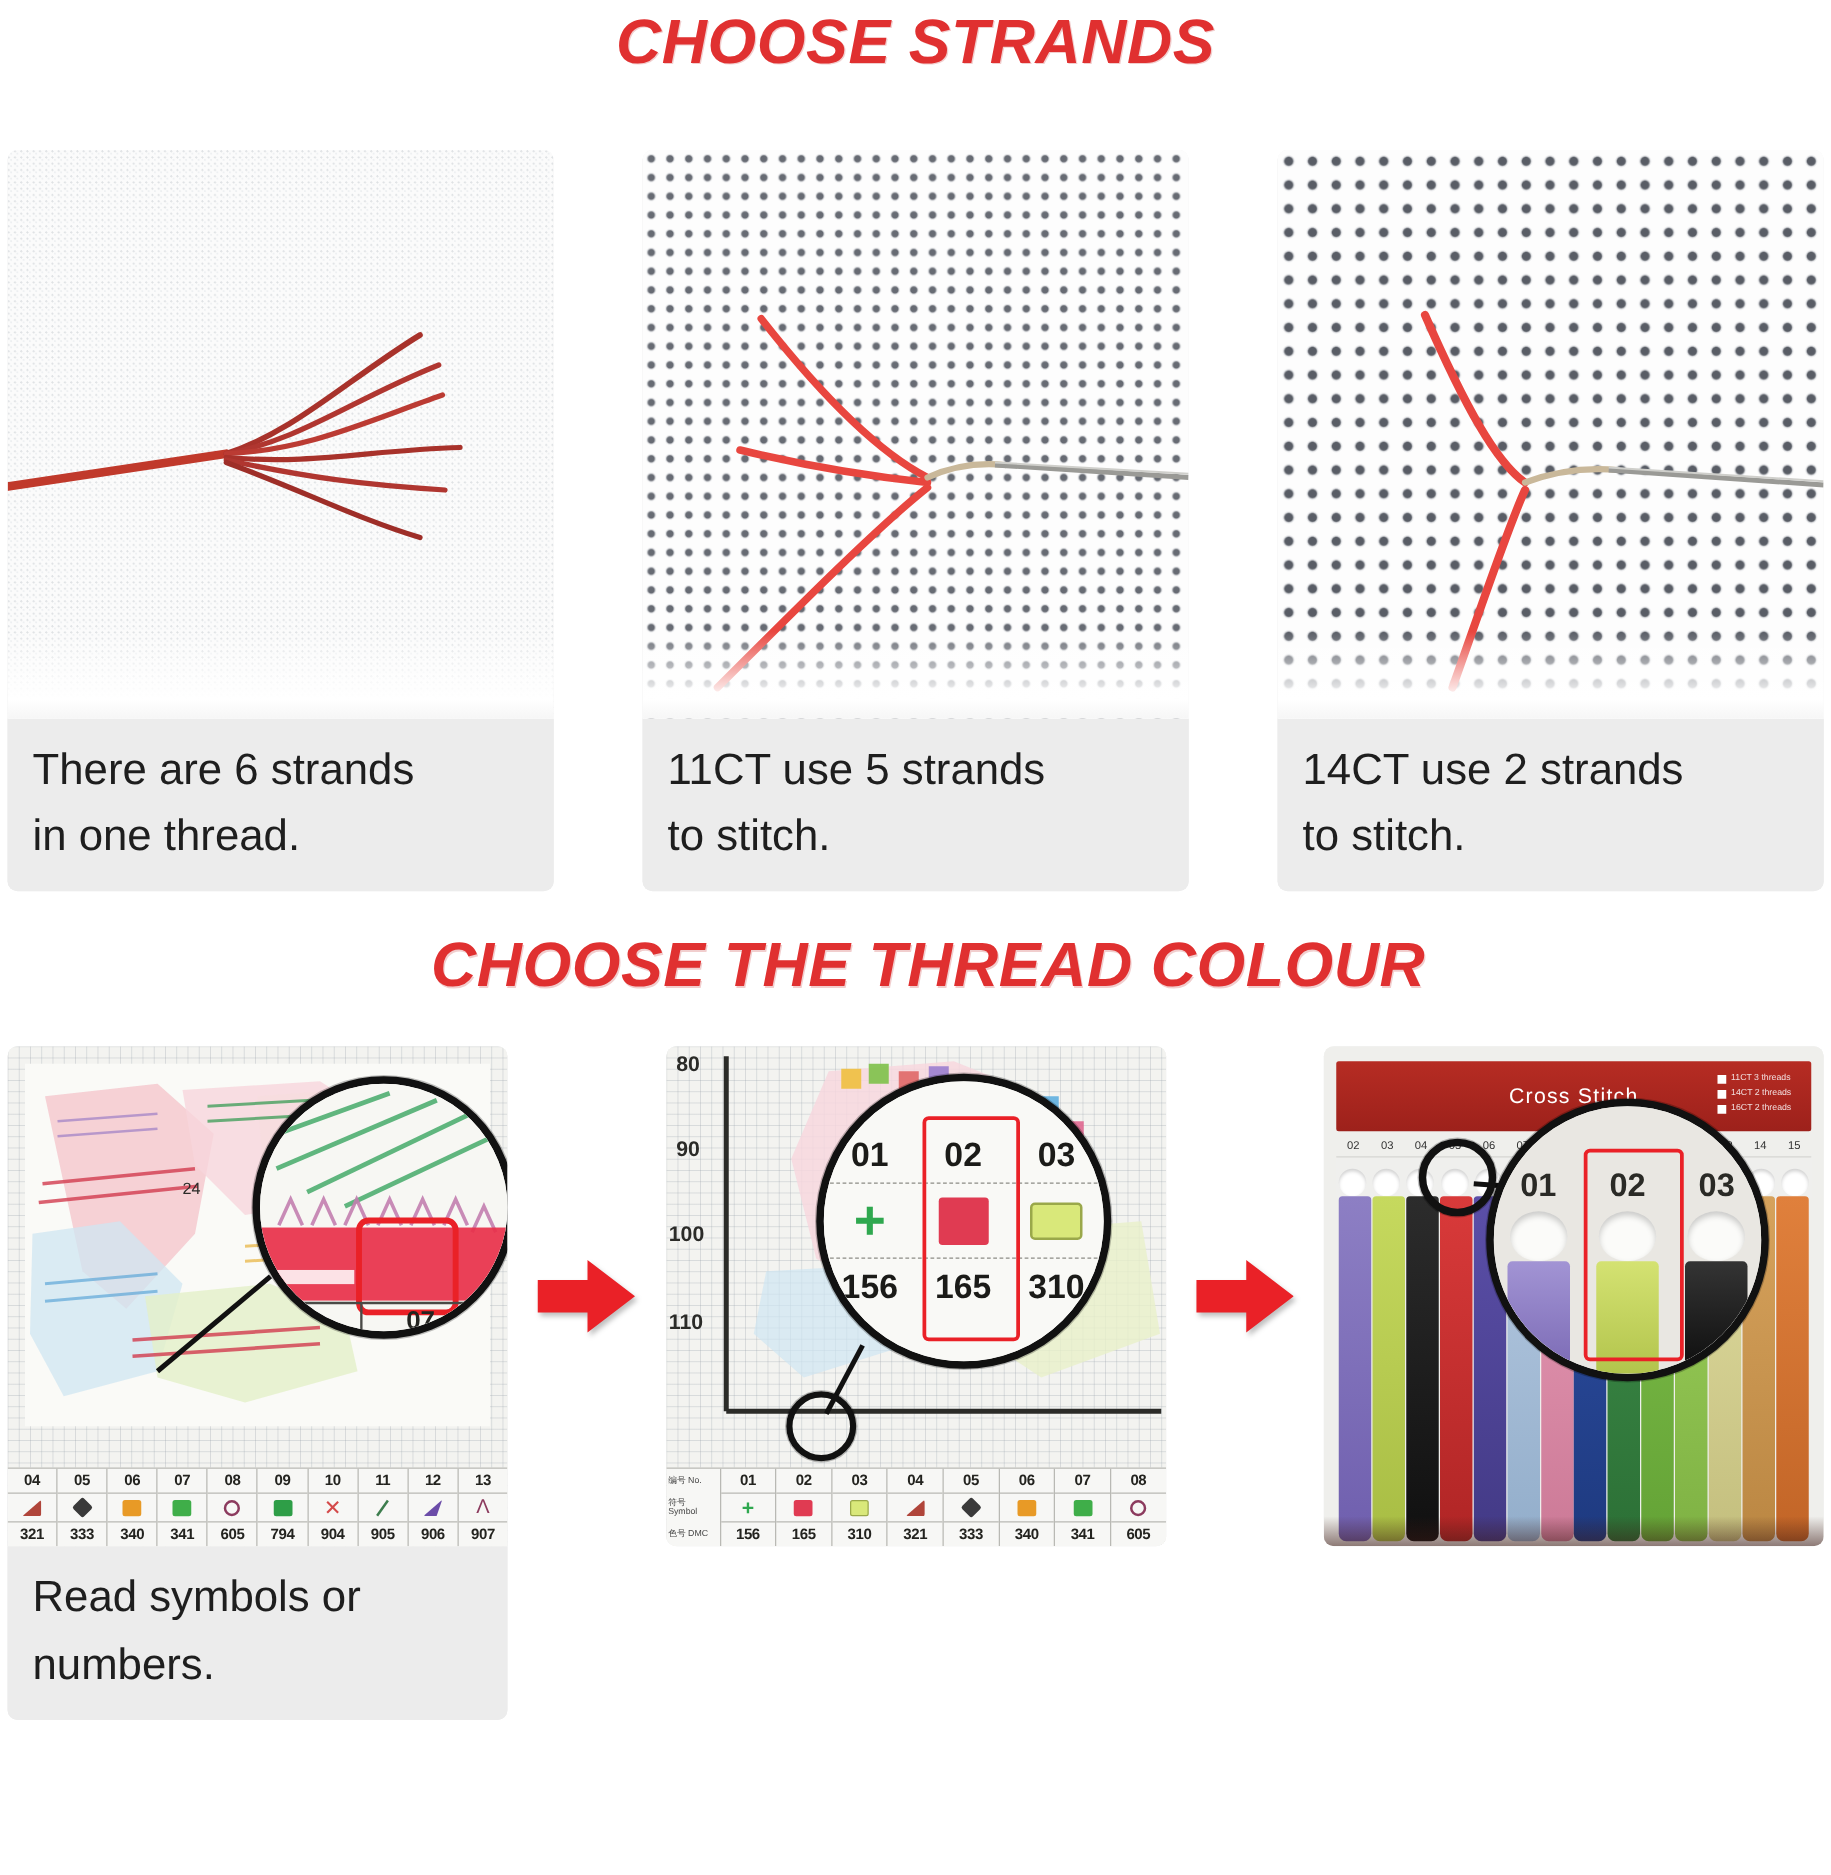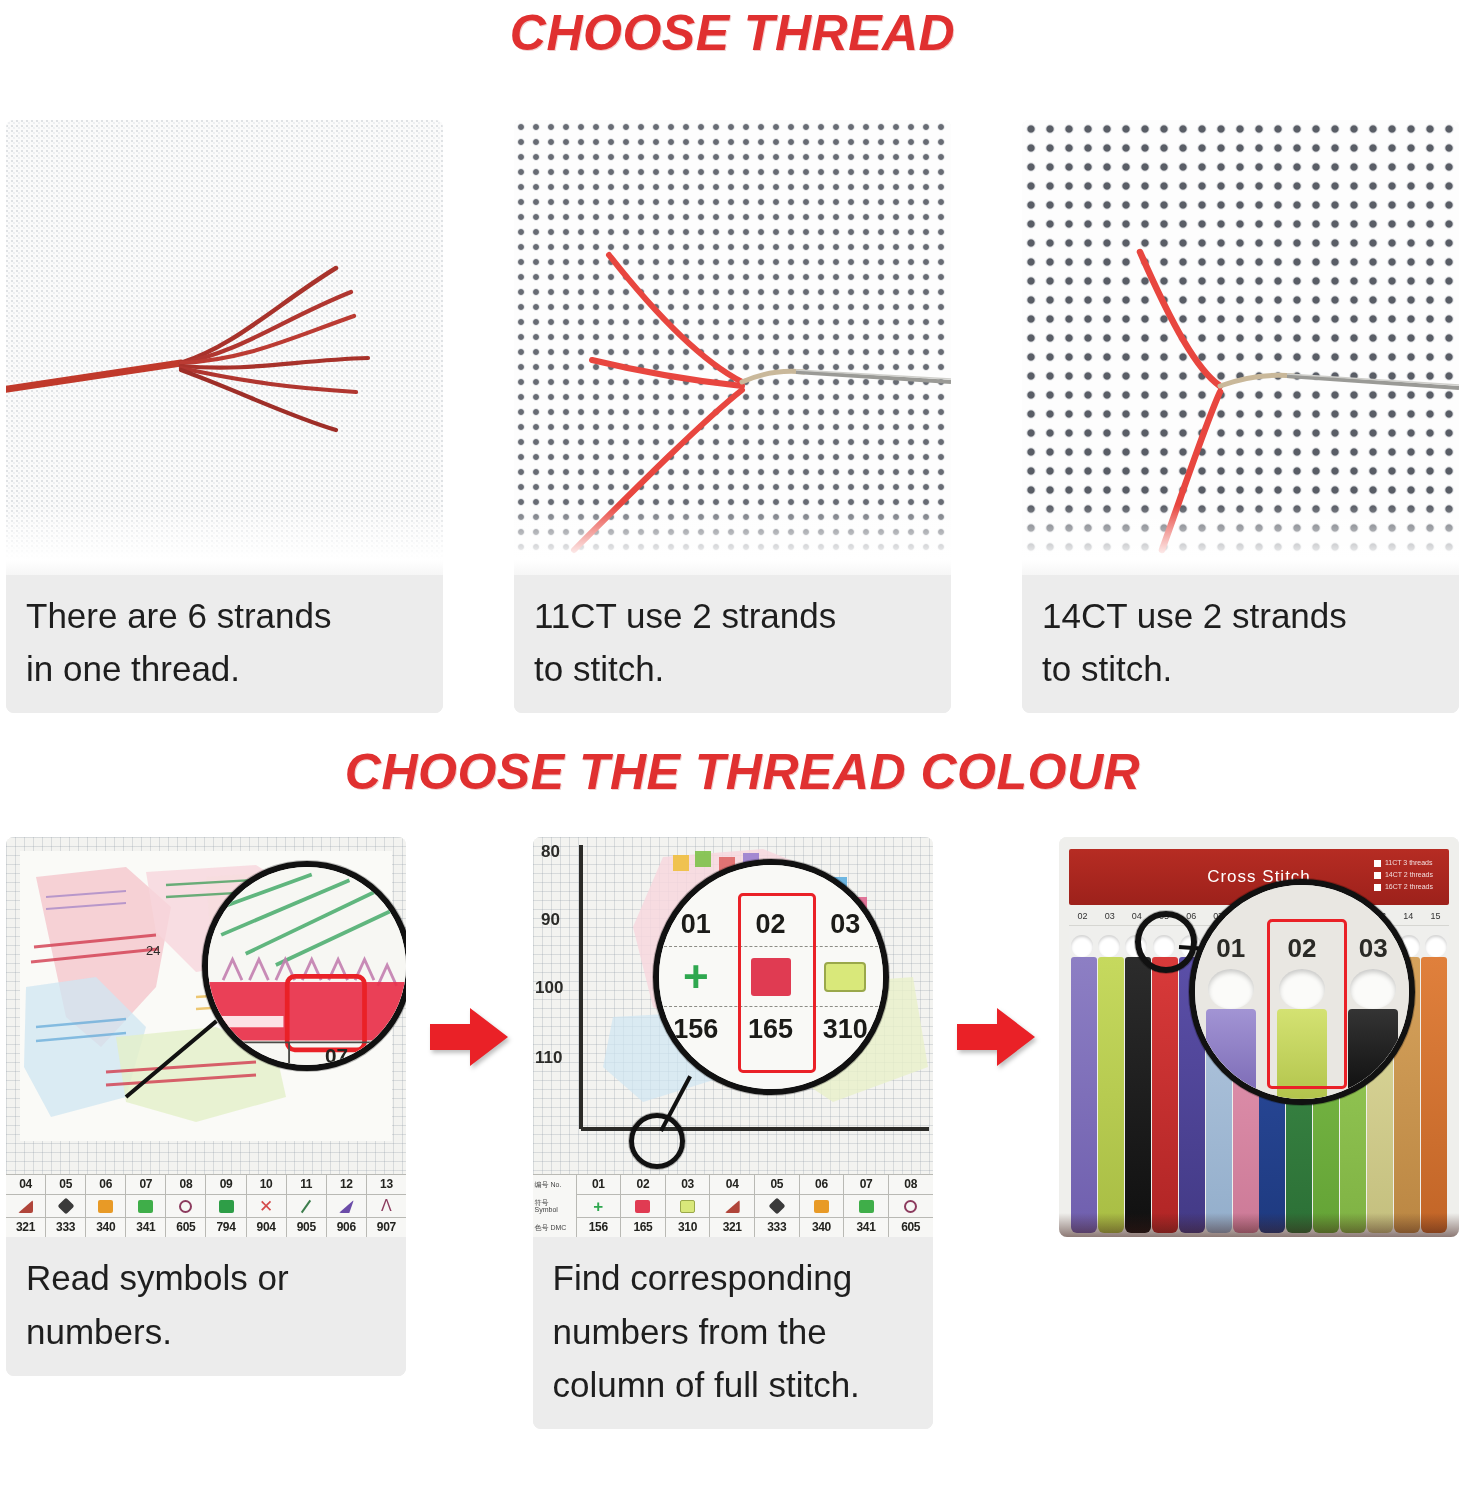--- a/index.html
+++ b/index.html
@@ -196,21 +196,21 @@
   .tc-skein { width: 26px; border-radius: 3px 3px 6px 6px; }
 
   .dark-band {
     position: absolute; bottom: 0; left: 0; right: 0; height: 24px;
     background: linear-gradient(to bottom, rgba(40,20,15,0) 0%, rgba(60,25,20,0.55) 100%);
   }
 </style>
 </head>
 <body>
 
-<div class="heading" id="heading-strands">CHOOSE THREAD</div>
+<div class="heading" id="heading-strands">CHOOSE STRANDS</div>
 
 <div class="row r1" style="margin-top:62px;gap:48px;">
 
   <div class="card">
     <div class="photo">
       <div class="fabric-plain"></div>
       <svg class="overlay" viewBox="0 0 437 455" preserveAspectRatio="none">
         <g fill="none" stroke-linecap="round">
           <path d="M-5 270 L175 243" stroke="#c0392b" stroke-width="7"></path>
           <path d="M175 243 C 230 225, 270 185, 330 148" stroke="#a8322b" stroke-width="4.5"></path>
@@ -235,21 +235,21 @@
           <path d="M95 135 C 150 205, 195 245, 228 262" stroke="#e8463f" stroke-width="6"></path>
           <path d="M78 240 C 140 255, 190 262, 228 266" stroke="#e8463f" stroke-width="6"></path>
           <path d="M60 430 C 130 360, 190 300, 228 270" stroke="#e8463f" stroke-width="6"></path>
           <path d="M228 262 C 250 252, 270 250, 290 252" stroke="#c9b89a" stroke-width="5"></path>
         </g>
         <line x1="282" y1="252" x2="437" y2="262" stroke="#9a9a96" stroke-width="4"></line>
         <line x1="282" y1="250" x2="437" y2="259" stroke="#cfcfcb" stroke-width="1.6"></line>
       </svg>
       <div class="fabric-fade"></div>
     </div>
-    <div class="caption">11CT use 2 strands
+    <div class="caption">11CT use 5 strands
 to stitch.</div>
   </div>
 
   <div class="card">
     <div class="photo">
       <div class="fabric-aida coarse"></div>
       <svg class="overlay" viewBox="0 0 437 455" preserveAspectRatio="none">
         <g fill="none" stroke-linecap="round">
           <path d="M118 132 C 150 205, 175 250, 198 266" stroke="#e8463f" stroke-width="6.5"></path>
           <path d="M140 430 C 165 360, 185 300, 198 272" stroke="#e8463f" stroke-width="6.5"></path>
@@ -536,23 +536,20 @@
         </div>
         <div class="legend-col">
           <div class="legend-num">08</div>
           <div class="legend-sym">
               <div class="sym-box" style="background:transparent;border:2px solid #8c3b5e;border-radius:50%;width:13px;height:13px;"></div>
             </div>
           <div class="legend-code">605</div>
         </div>
       </div>
     </div>
-    <div class="caption">Find corresponding
-numbers from the
-column of full stitch.</div>
   </div>
 
   <div class="arrow-wrap" style="height:400px;">
     <svg class="arrow" viewBox="0 0 78 62">
       <path d="M0 18 L40 18 L40 2 L78 31 L40 60 L40 44 L0 44 Z" fill="#ea2127"></path>
     </svg>
   </div>
 
   <div class="card" style="width:400px;">
     <div class="photo">

